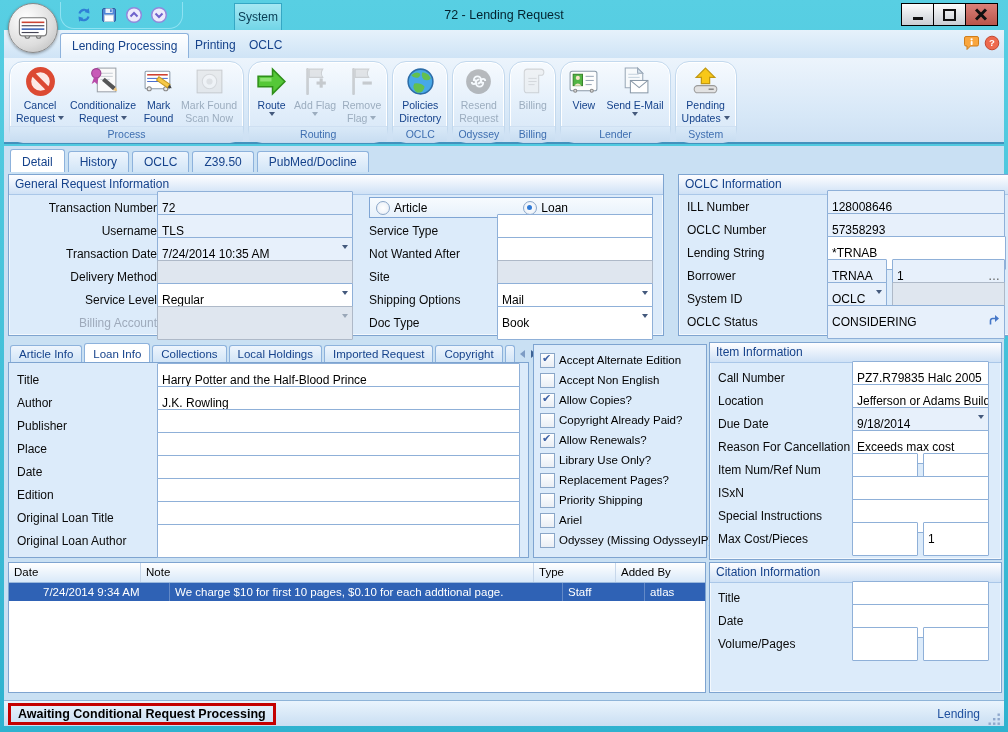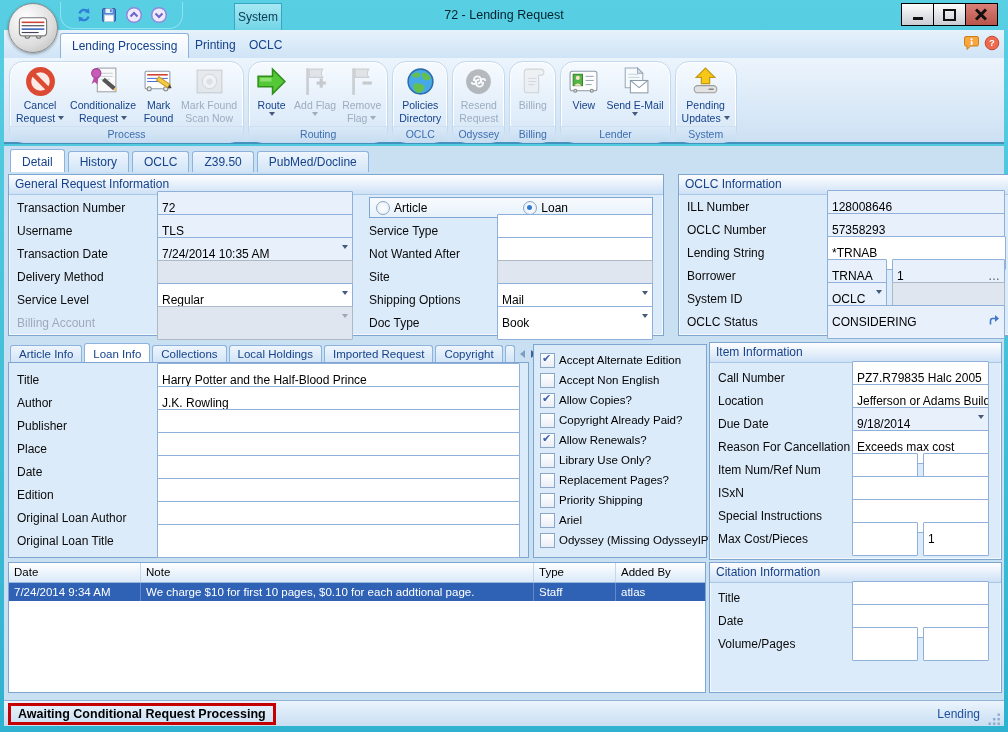--- a/index.html
+++ b/index.html
@@ -73,21 +73,21 @@
   .finput{position:relative;display:flex;align-items:center;height:19px;border:1px solid #8fb0d8;
           background:#fff;font-size:12px;padding:16px 4px;box-sizing:border-box;overflow:hidden;
           white-space:nowrap;border-radius:1px;}
   .finput.ro{background:#e7f0fb;}
   .finput.dis{background:#dfe6ef;border-color:#aeb9c8;}
   .finput.hasdd{padding-right:14px;}
   .dd-arrow{position:absolute;right:4px;top:7px;border-left:3.5px solid transparent;
             border-right:3.5px solid transparent;border-top:4px solid #44597c;}
   .finput.dis .dd-arrow{border-top-color:#9aa7b8;}
   
-  .gl-label{width:140px;} .gl-input{width:198px;}
+  .gl-label{width:140px;text-align:right;} .gl-input{width:198px;}
   .gr-label{width:128px;} .gr-input{width:162px;}
   .radio-box{flex:1;height:19px;border:1px solid #7fa5d4;background:linear-gradient(#f7fbfe,#e7f1fb);
              display:flex;align-items:center;}
   .radio{position:relative;width:12px;height:12px;border-radius:50%;border:1px solid #8aa6c8;
          background:radial-gradient(#fff,#e6edf6);cursor:pointer;flex-shrink:0;}
   .radio.sel::after{content:"";position:absolute;left:3px;top:3px;width:5px;height:5px;border-radius:50%;background:#2f7ad6;}
   .rlabel{font-size:12px;margin-left:4px;}
   
   .oc-label{width:140px;}
   
@@ -112,21 +112,21 @@
         background:linear-gradient(#fff,#e9eef5);margin:0 4px 0 2px;flex-shrink:0;cursor:pointer;}
   .cbox.checked::after{content:"\2714";position:absolute;left:1px;top:-2px;font-size:11px;color:#3f62a6;
         font-family:"DejaVu Sans",sans-serif;}
   
   .ii-label{width:134px;} .ii-input{width:137px;} .ii-half{width:66px;} .ii-gap{width:5px;}
   
   #notes{position:absolute;left:4px;top:390px;width:698px;height:131px;background:#fff;
          border:1px solid #7ea4d0;box-sizing:border-box;}
   .nhead{display:flex;height:19px;background:linear-gradient(#ffffff,#d9e9f9);border-bottom:1px solid #9ab8dd;}
   .nh{font-size:11.5px;line-height:18px;padding-left:5px;border-right:1px solid #c7d7ea;box-sizing:border-box;cursor:pointer;}
-  .nrow{display:flex;height:18px;background:#2f62b5;color:#fff;cursor:pointer;}
+  .nrow{display:flex;height:18px;background:#2f62b5;color:#fff;cursor:pointer;padding-left:29px;}
   .nc{font-size:11.5px;line-height:18px;padding-left:5px;border-right:1px solid rgba(255,255,255,.25);
       box-sizing:border-box;overflow:hidden;white-space:nowrap;}
   .c1{width:132px;} .c2{width:393px;} .c3{width:82px;} .c4{flex:1;border-right:none;}
   
   #statusbar{position:absolute;left:4px;bottom:6px;width:1000px;height:26px;
              background:linear-gradient(#eaf4fd,#c9def2);border-top:1px solid #8fb4d8;
              display:flex;align-items:center;box-sizing:border-box;}
   #status-annot{margin-left:4px;border:3px solid #c40000;height:22px;display:flex;align-items:center;
                 padding:0 7px;box-sizing:border-box;}
   #status-msg{font-weight:bold;font-size:12.5px;color:#000;}
@@ -588,25 +588,25 @@
           </div>
         <div class="frow">
             <span class="flabel li-label">Date</span>
             <span class="finput li-input"></span>
           </div>
         <div class="frow">
             <span class="flabel li-label">Edition</span>
             <span class="finput li-input"></span>
           </div>
         <div class="frow">
+            <span class="flabel li-label">Original Loan Title</span>
+            <span class="finput li-input"></span>
+          </div>
+        <div class="frow">
             <span class="flabel li-label">Original Loan Author</span>
-            <span class="finput li-input"></span>
-          </div>
-        <div class="frow">
-            <span class="flabel li-label">Original Loan Title</span>
             <span class="finput li-input"></span>
           </div>
       </div>
     </div>
 
     <div id="checkpanel">
       <div class="cbrow">
           <span class="cbox checked"></span>
           <span>Accept Alternate Edition</span>
         </div>

